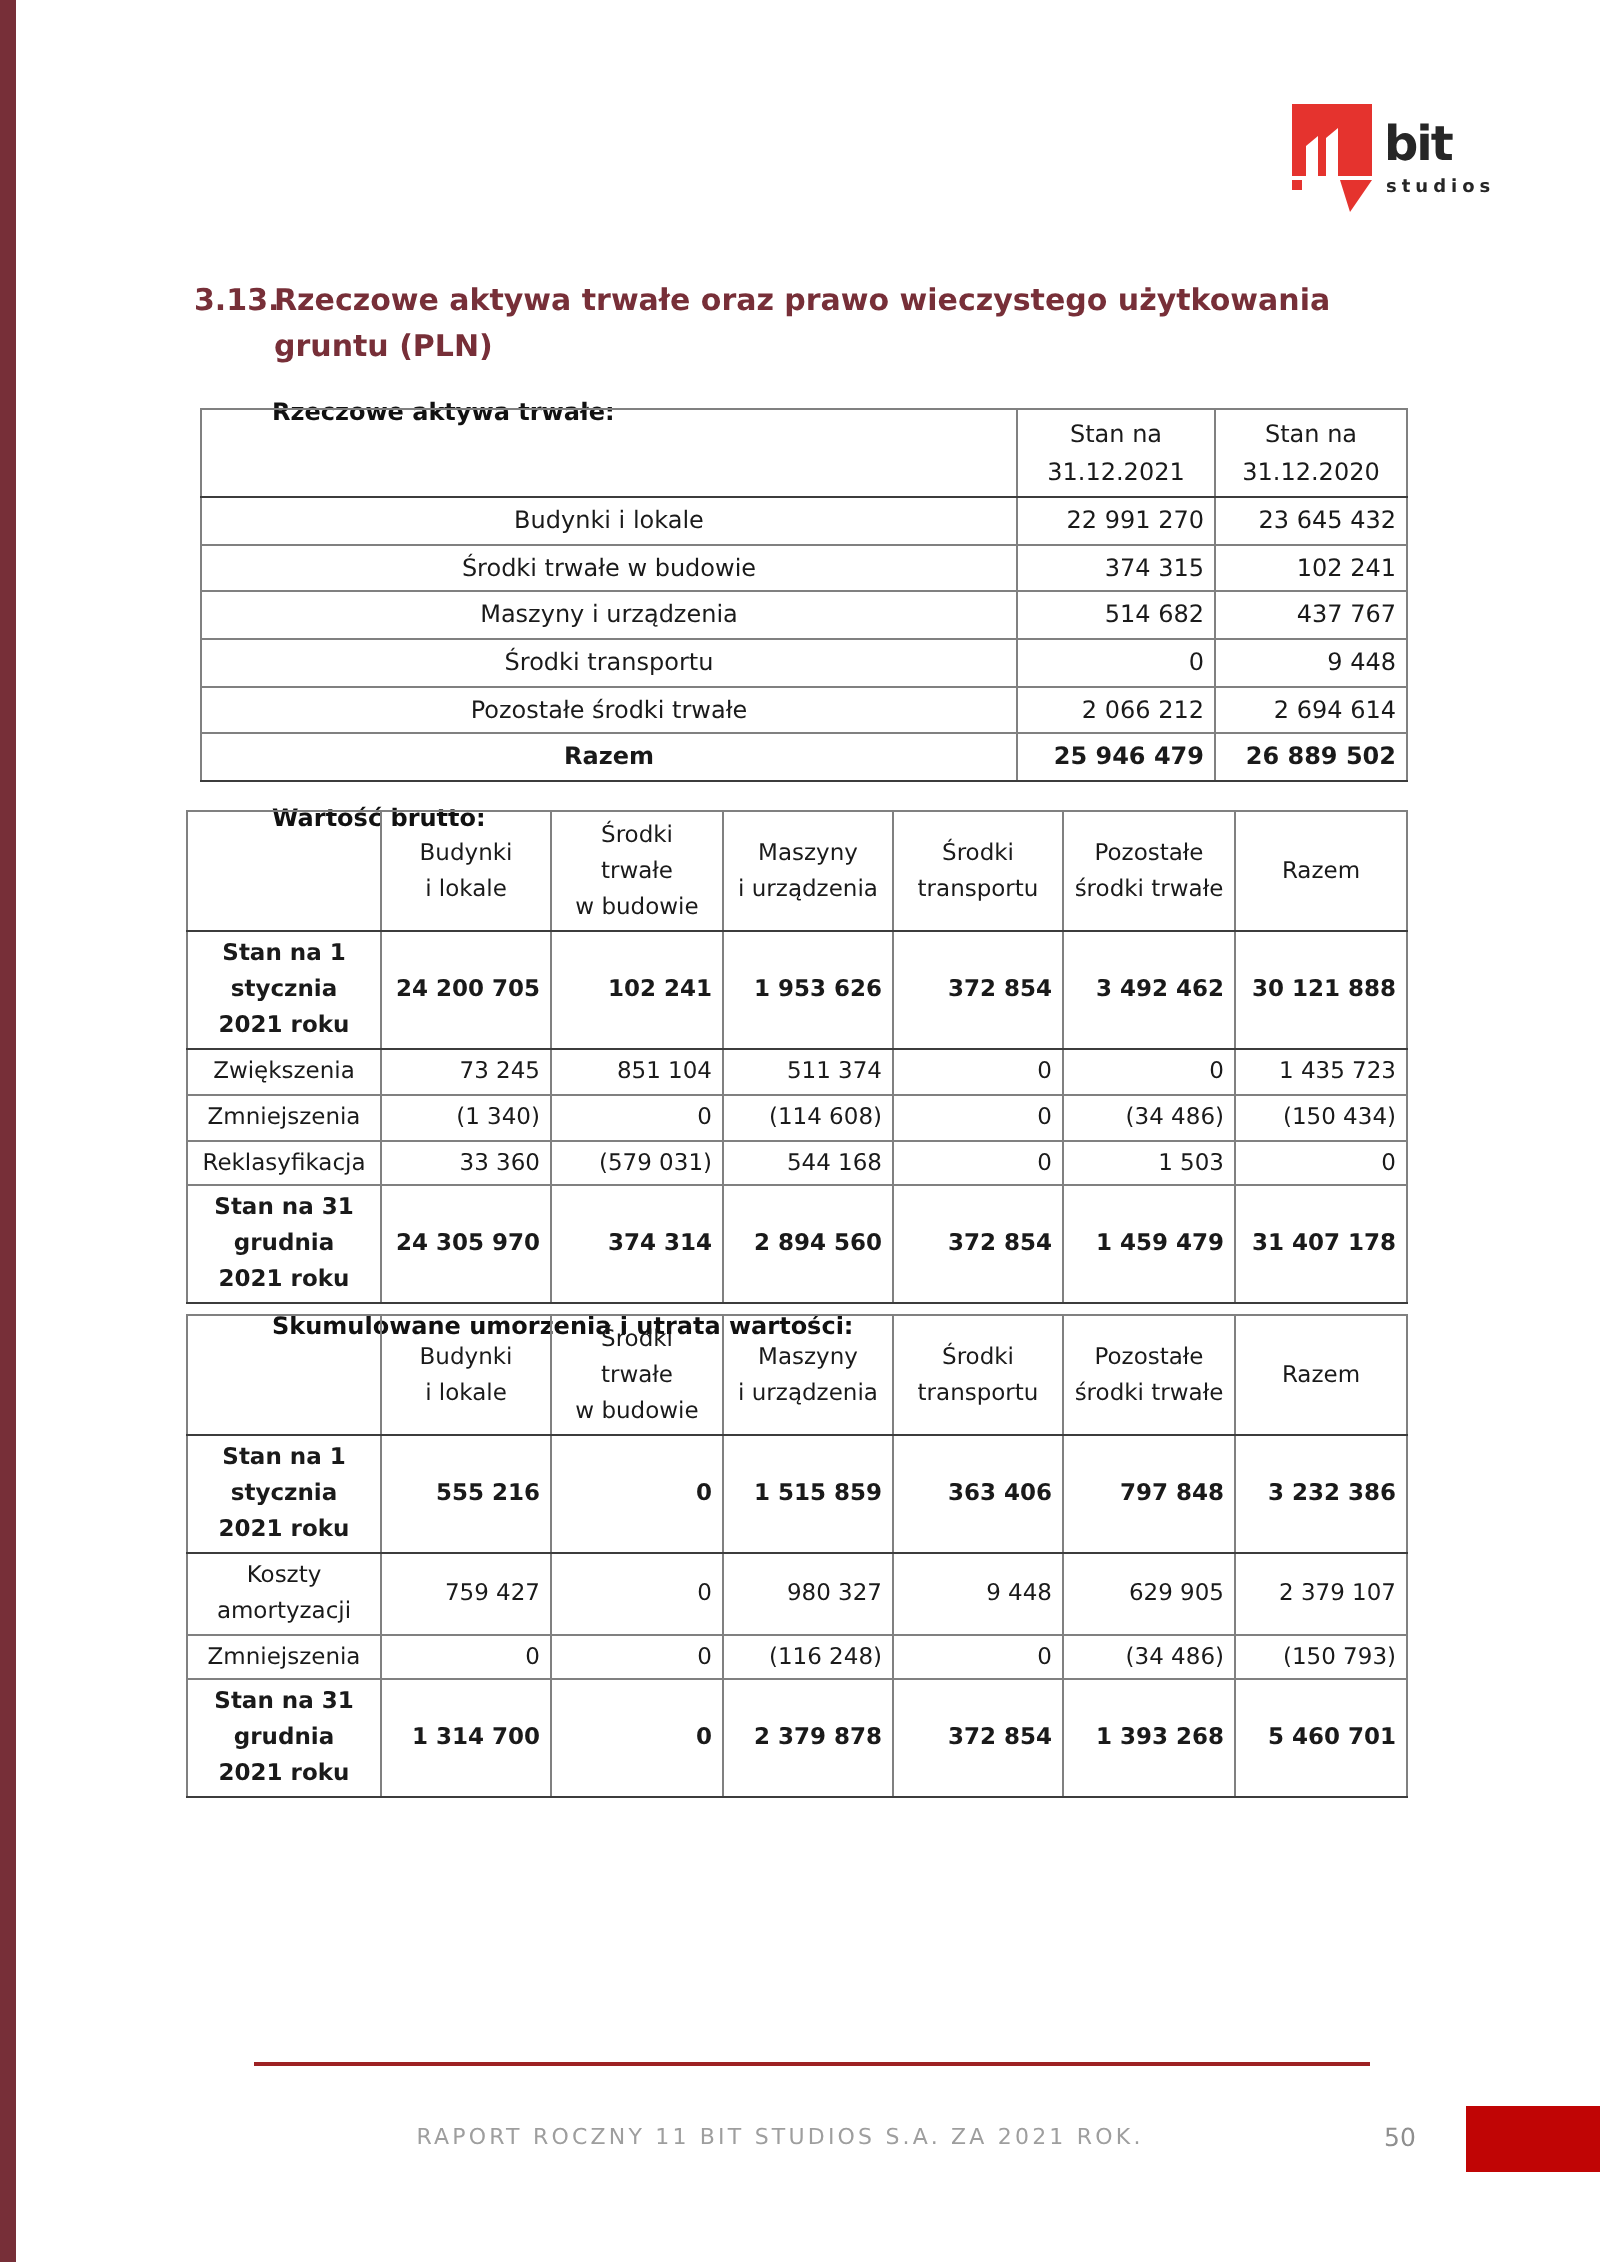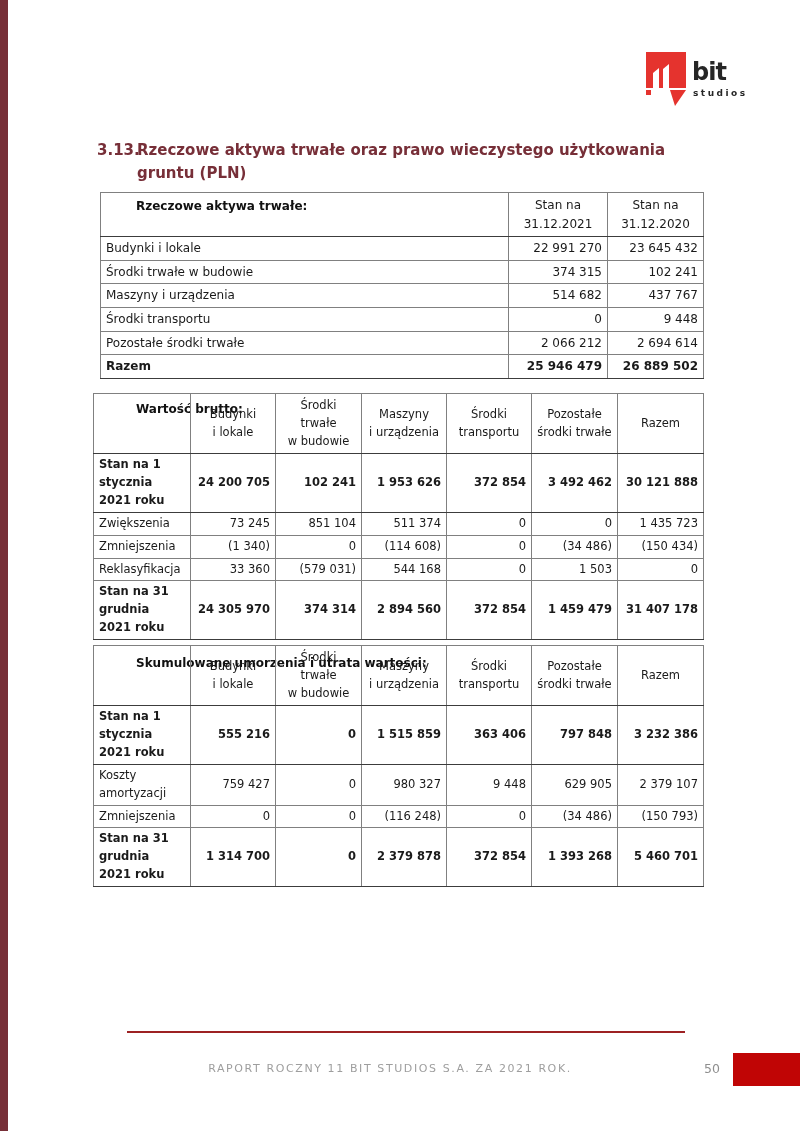--- a/index.html
+++ b/index.html
@@ -13,36 +13,36 @@
   
   #logo{position:absolute;left:646px;top:52px;width:110px;height:56px;}
   
   #heading{position:absolute;left:97px;top:139px;display:flex;color:#772f38;
     font-weight:bold;font-size:15px;line-height:1.5;}
   #heading .num{width:40px;flex:none;}
   #heading .txt{width:540px;}
   .section-title{position:absolute;left:136px;font-weight:bold;font-size:12px;color:#111;margin-top:28px;}
   
   table{border-collapse:collapse;table-layout:fixed;font-size:12px;color:#1a1a1a;
-    border:1.5px solid #3c3c3c;}
+    border:1.5px solid #3c3c3c;margin-top:12px;}
   .matrix{font-size:11.5px;}
   th,td{border:1px solid #808080;padding:2px 5px;vertical-align:middle;
     font-weight:normal;line-height:1.55;overflow:hidden;}
   thead th{text-align:center;padding-top:3px;padding-bottom:3px;border-bottom:1.5px solid #3c3c3c;}
-  td.lab{text-align:left;}
+  td.lab{text-align:center;}
   td.num{text-align:right;white-space:nowrap;}
   tr.total td{font-weight:bold;border-top:1.5px solid #3c3c3c;border-bottom:1.5px solid #3c3c3c;}
   #table1-wrap{position:absolute;left:100px;top:192px;}
   #table2-wrap{position:absolute;left:93px;top:393px;}
   #table3-wrap{position:absolute;left:93px;top:645px;}
   
   #footer-line{position:absolute;left:127px;top:1031px;width:558px;height:2px;background:#9d2123;}
   #footer-text{position:absolute;left:110px;top:1062px;width:560px;text-align:center;
     color:#9e9e9e;font-size:11px;letter-spacing:1.6px;}
-  #page-number{position:absolute;left:692px;top:1061px;width:28px;text-align:right;
+  #page-number{position:absolute;left:692px;top:1061px;width:28px;text-align:left;
     color:#8f8f8f;font-size:12.5px;}
   #page-rect{position:absolute;left:733px;top:1053px;width:67px;height:33px;background:#c00505;}
 </style>
 </head>
 <body>
 
 <div id="page">
 
   <div id="left-bar"></div>
 

